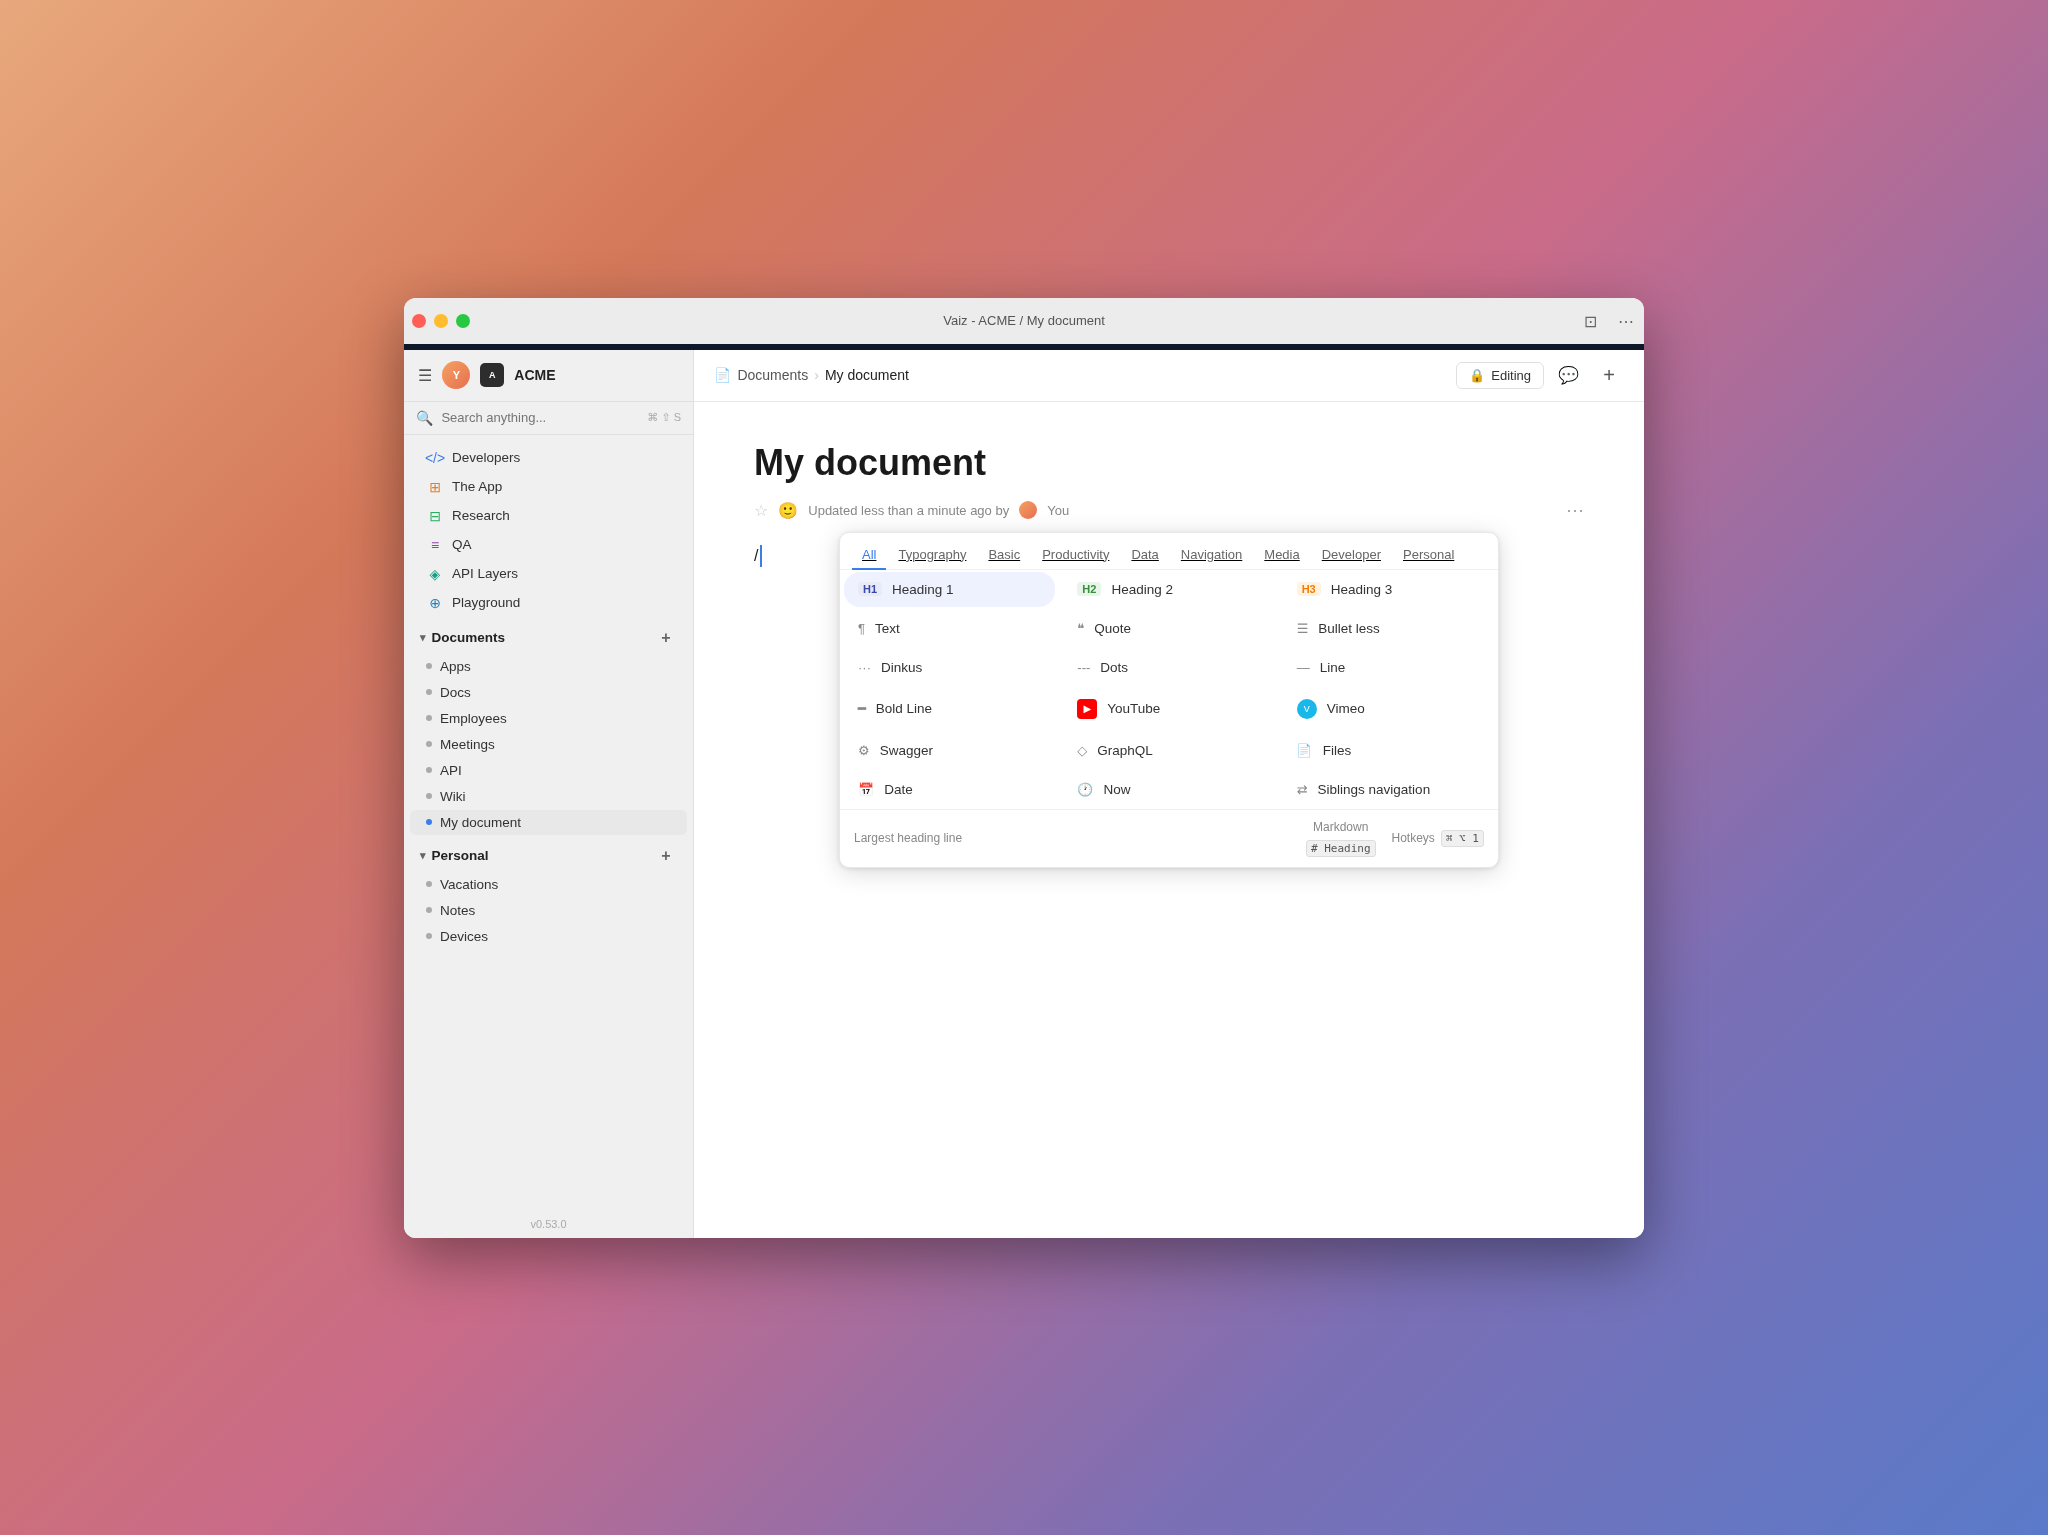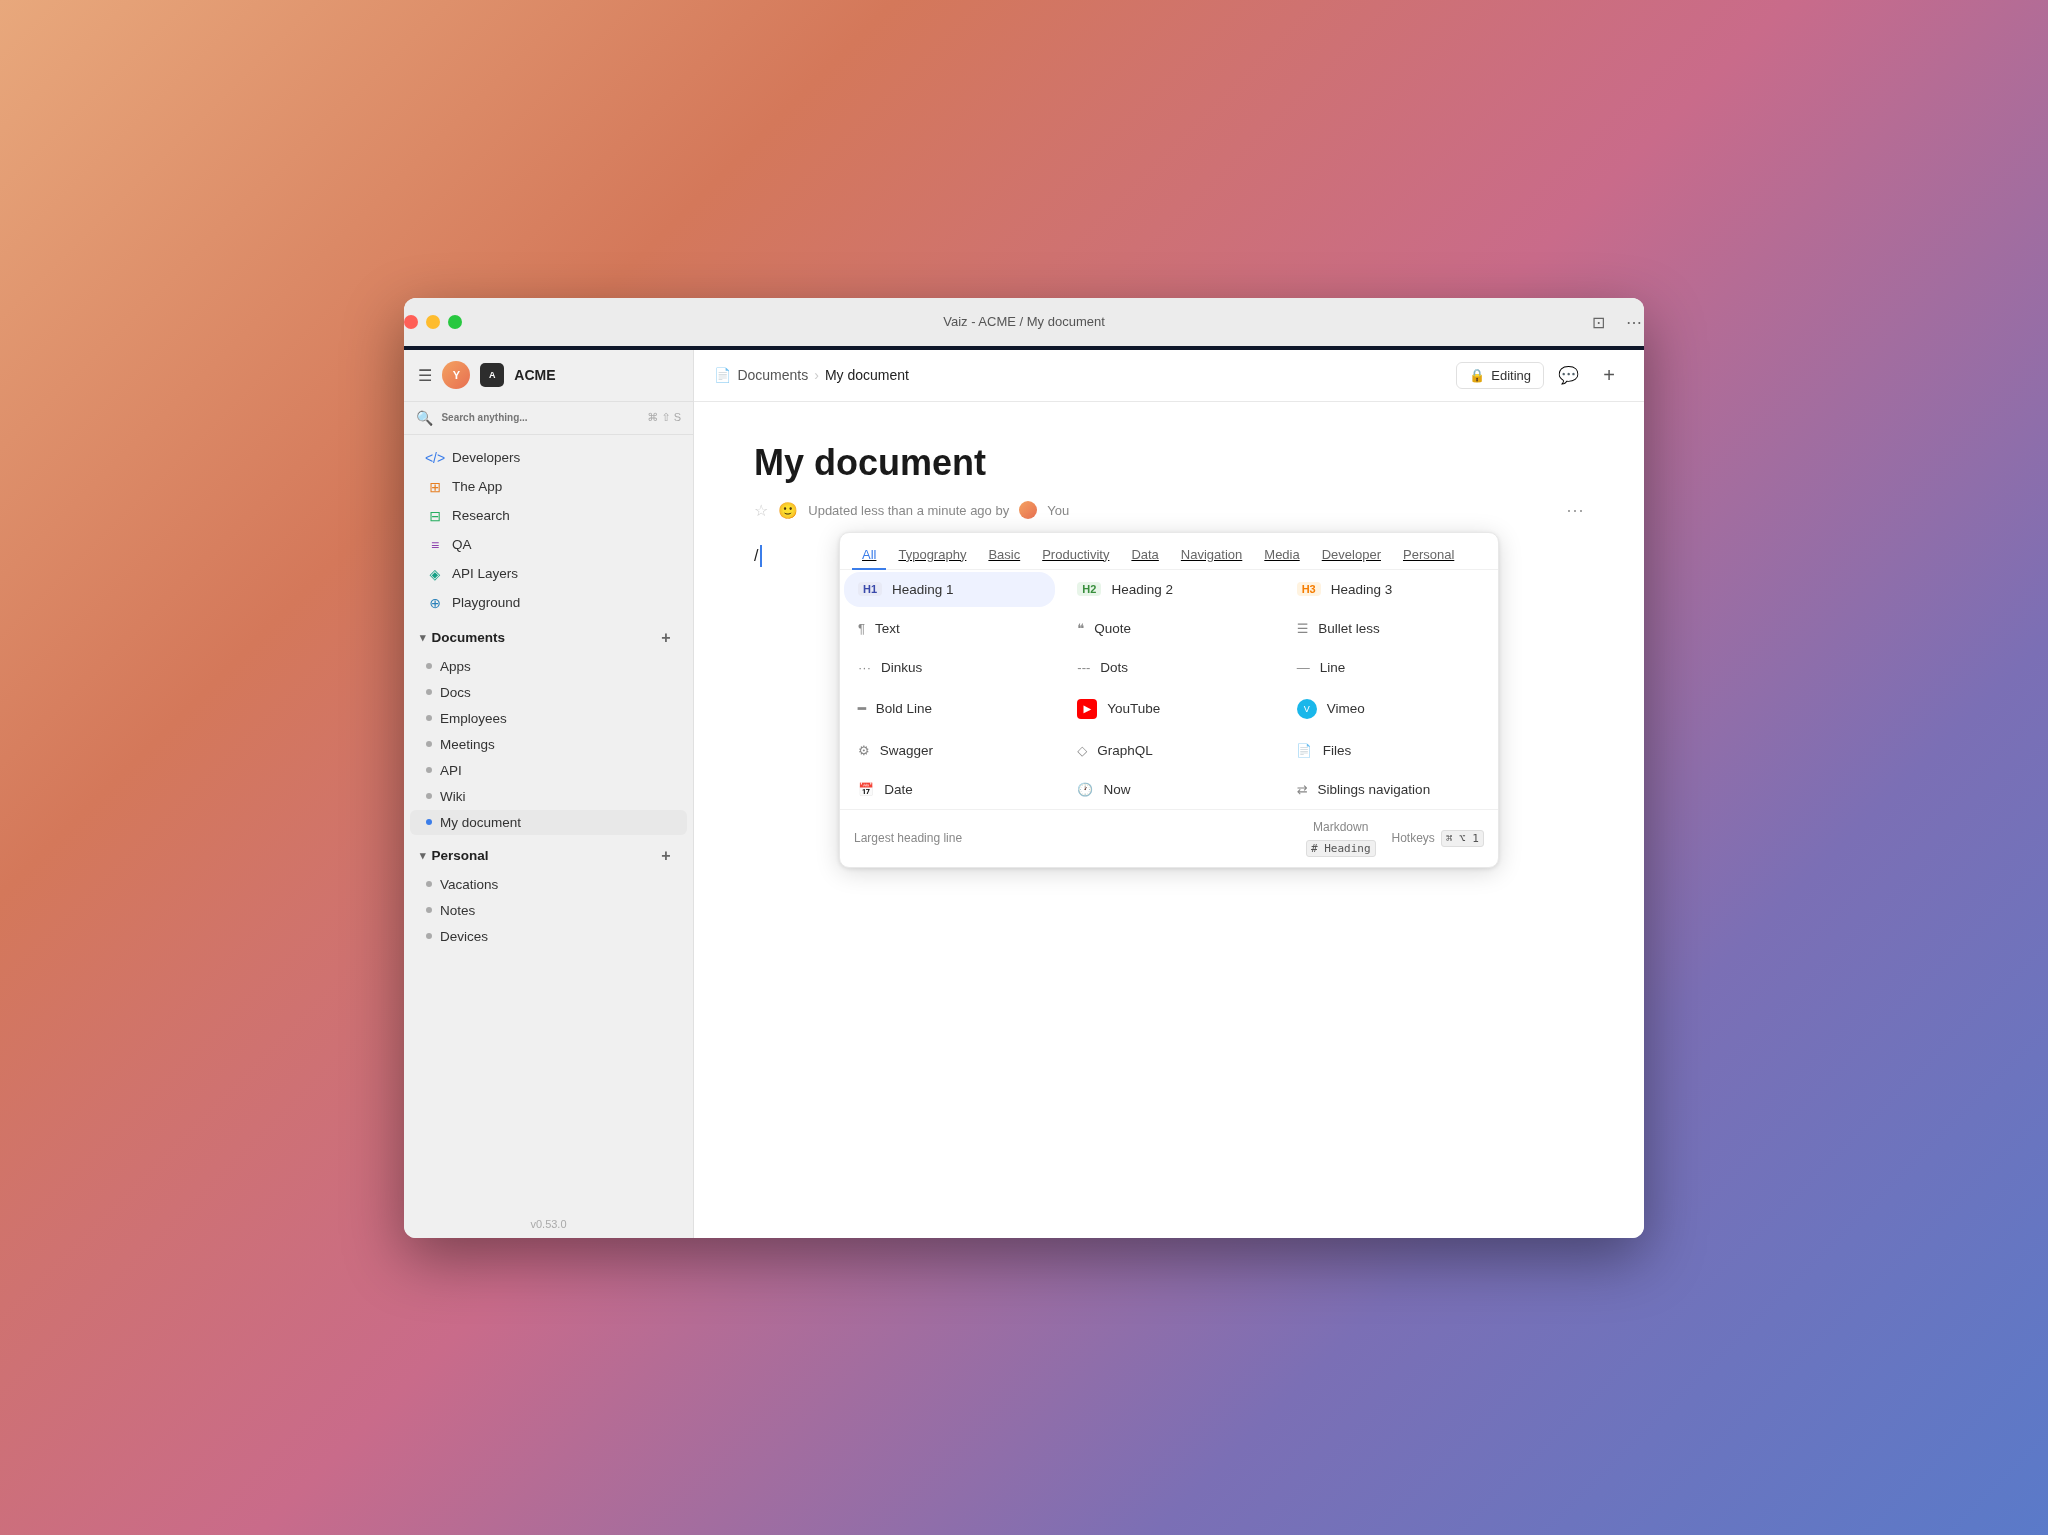--- a/index.html
+++ b/index.html
@@ -20,23 +20,23 @@
       box-shadow: 0 20px 60px rgba(0,0,0,0.4);
       display: flex;
       flex-direction: column;
       overflow: hidden;
     }
     .titlebar {
       height: 52px;
       background: #ececec;
       display: flex;
       align-items: center;
-      padding: 0 0;
+      padding: 0 8px;
       flex-shrink: 0;
-      border-bottom: 4px solid #0f172a;
+      border-bottom: 6px solid #0f172a;
       position: relative;
     }
     .traffic-lights {
       display: flex;
       gap: 8px;
       align-items: center;
     }
     .tl { width: 14px; height: 14px; border-radius: 50%; }
     .tl-red { background: #ff5f57; }
     .tl-yellow { background: #febc2e; }
@@ -105,22 +105,22 @@
       padding: 8px 12px;
       border-bottom: 1px solid #e0e0e0;
       display: flex;
       align-items: center;
       gap: 8px;
       flex-shrink: 0;
     }
     .search-icon { color: #999; font-size: 14px; }
     .search-input {
       border: none; background: transparent;
-      font-size: 10px; color: #7f1d1d;
-      flex: 1; outline: none; font-weight: bold;
+      font-size: 13px; color: #7f1d1d;
+      flex: 1; outline: none;
     }
     .search-kbd {
       font-size: 11px; color: #aaa;
     }
     .sidebar-scroll {
       flex: 1;
       overflow-y: auto;
       padding: 8px 0;
     }
     .sidebar-item {

